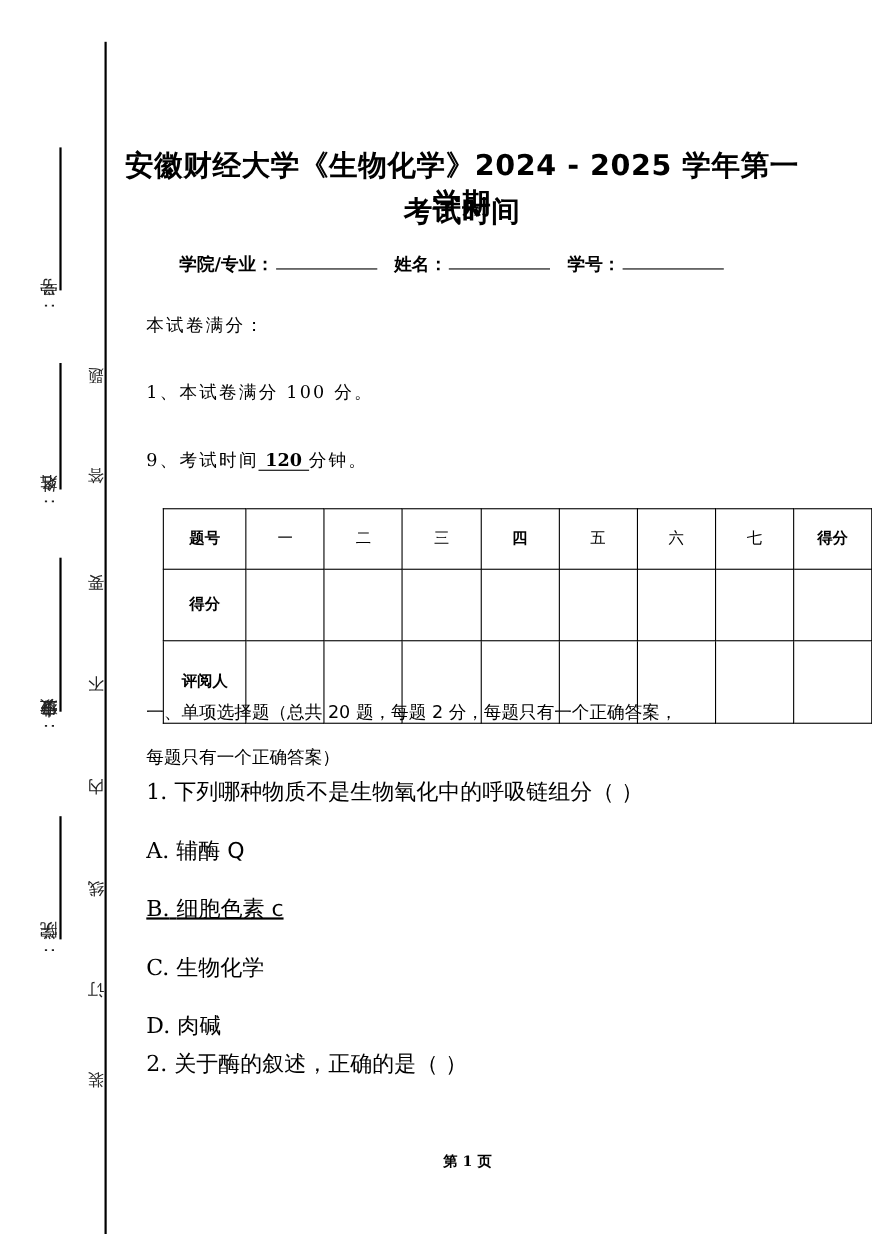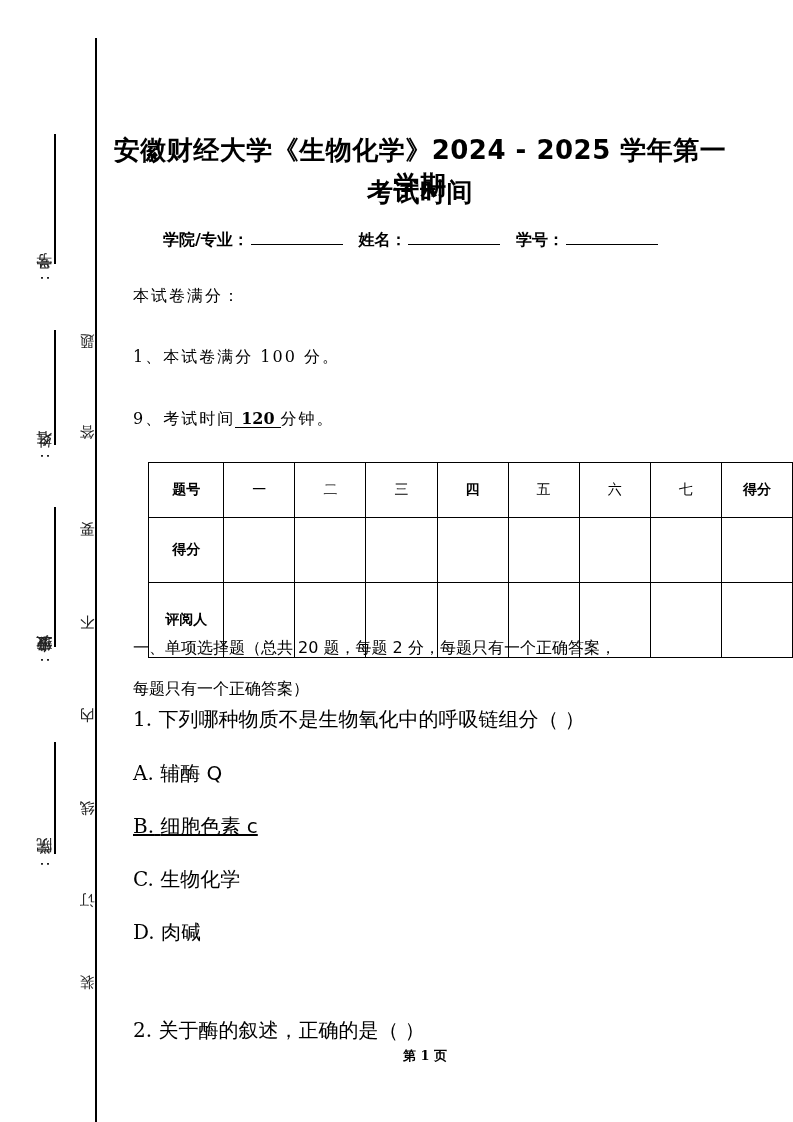--- a/index.html
+++ b/index.html
@@ -128,18 +128,18 @@
 </div>
 <div class="abs q" style="top:866px;">
   <span>C.</span>
   <span class="cn">生物化学</span>
 </div>
 <div class="abs q" style="top:919px;">
   <span>D.</span>
   <span class="cn">肉碱</span>
 </div>
 
-<div class="abs q" style="top:1017px;text-align:right;">
+<div class="abs q" style="top:954px;text-align:right;">
   <span>2.</span>
   <span class="cn">关于酶的叙述，正确的是（    ）</span>
 </div>
 
 <div class="abs footer">第 1 页</div>
 
 </body></html>

